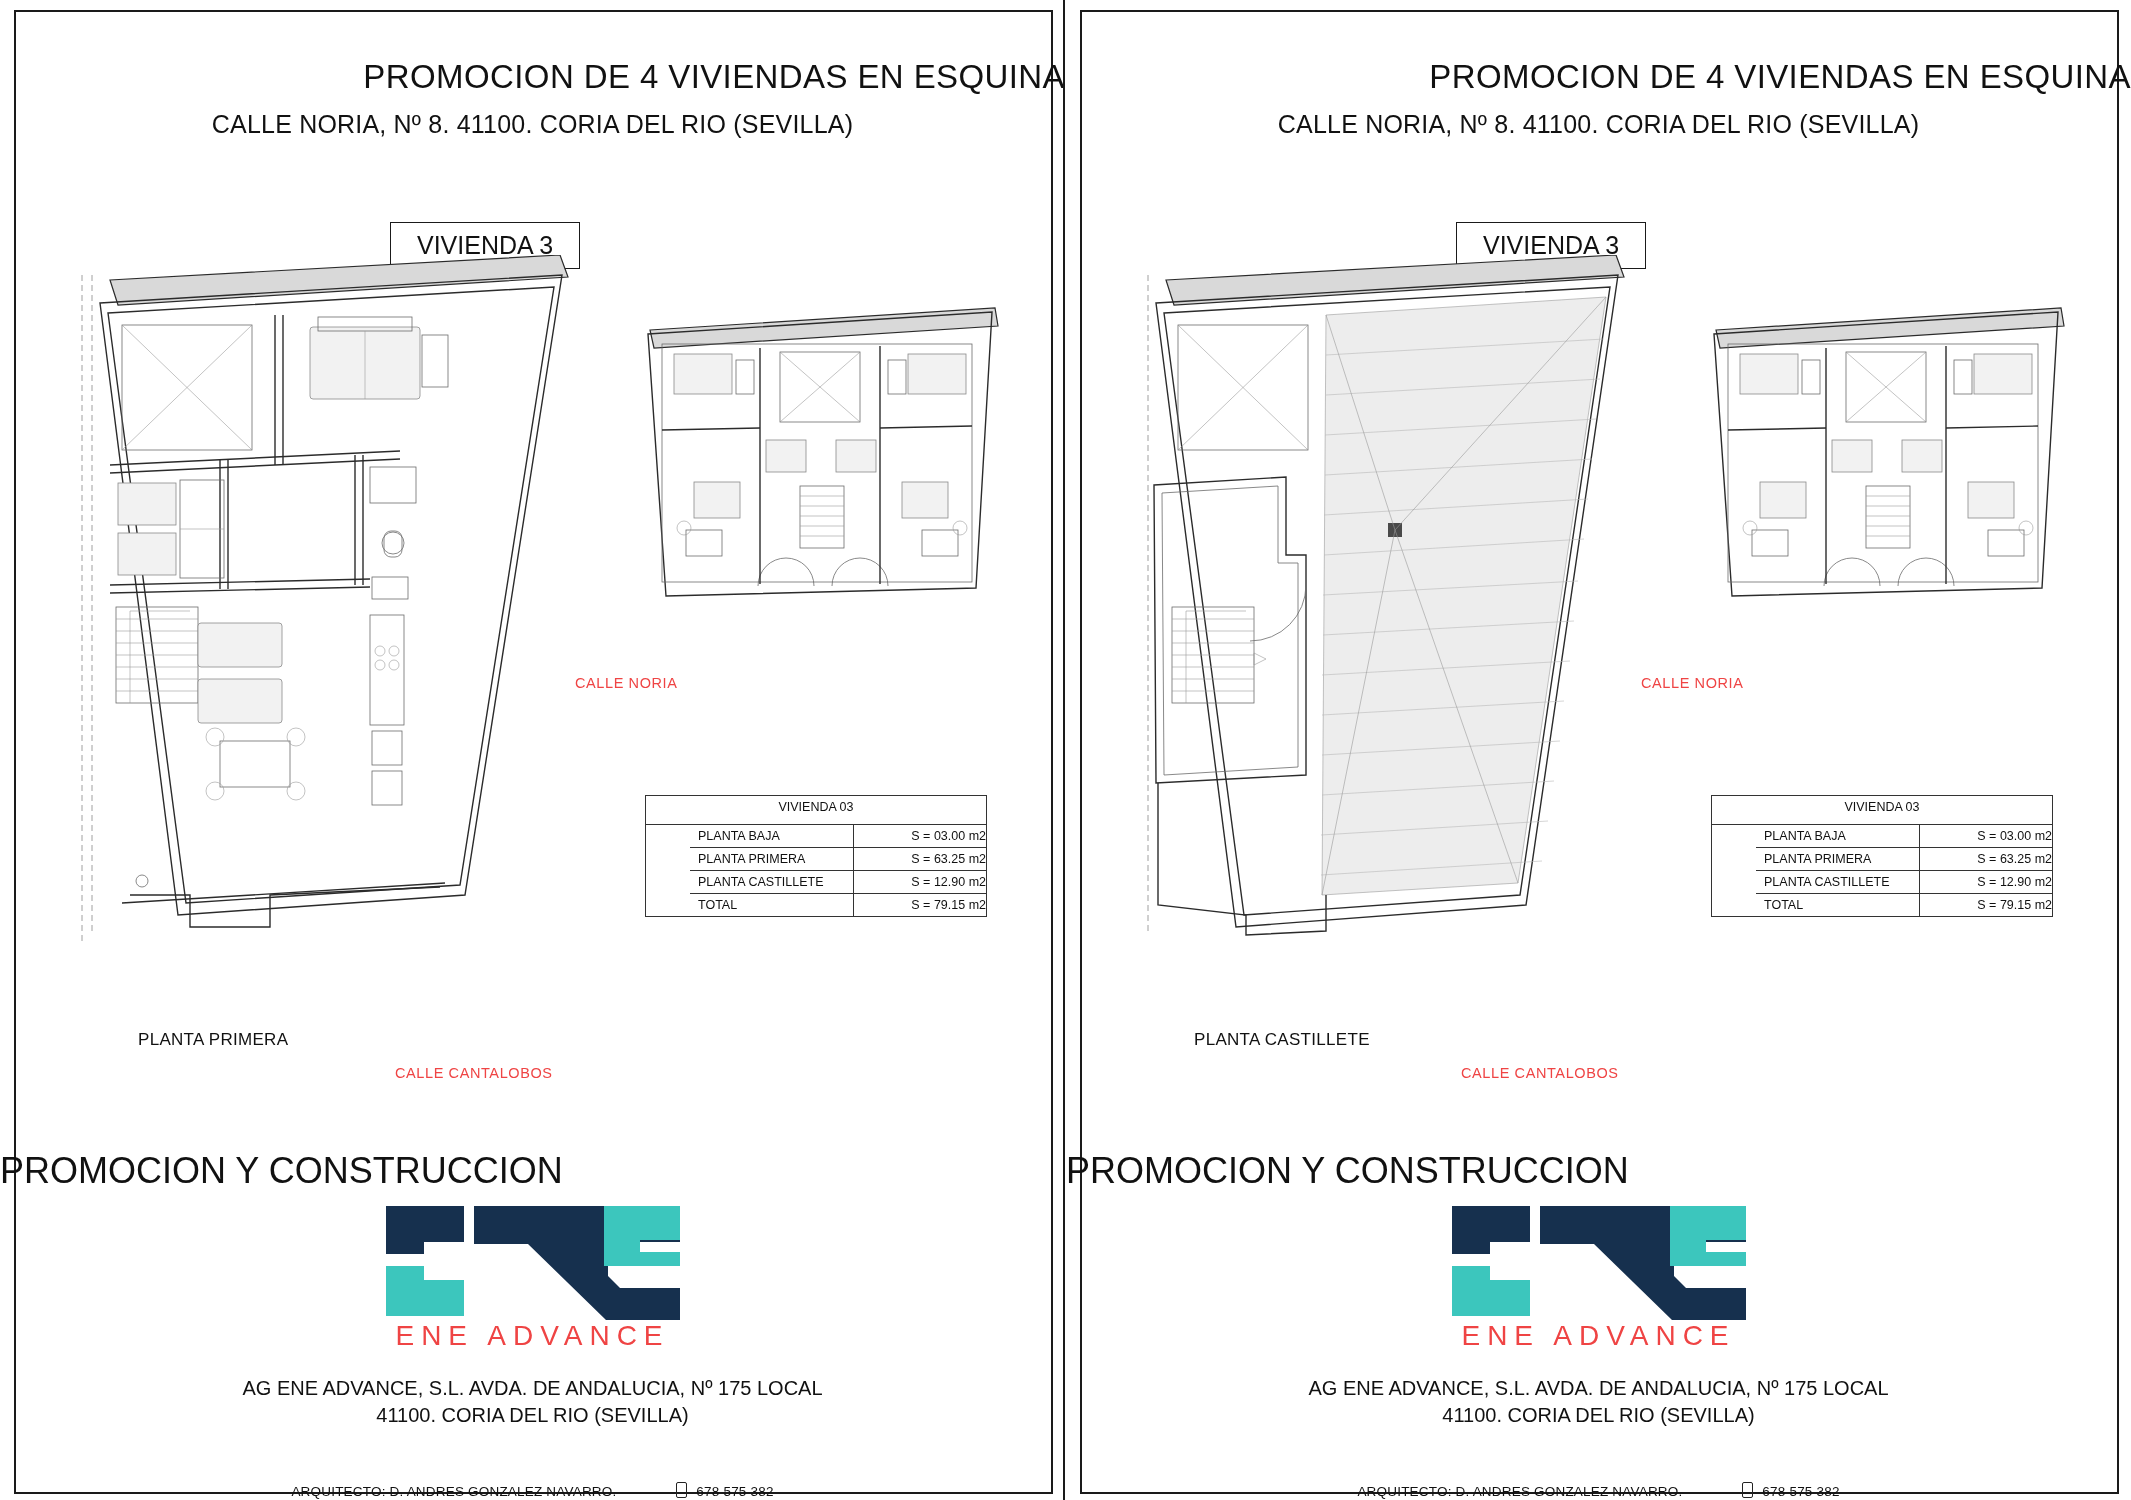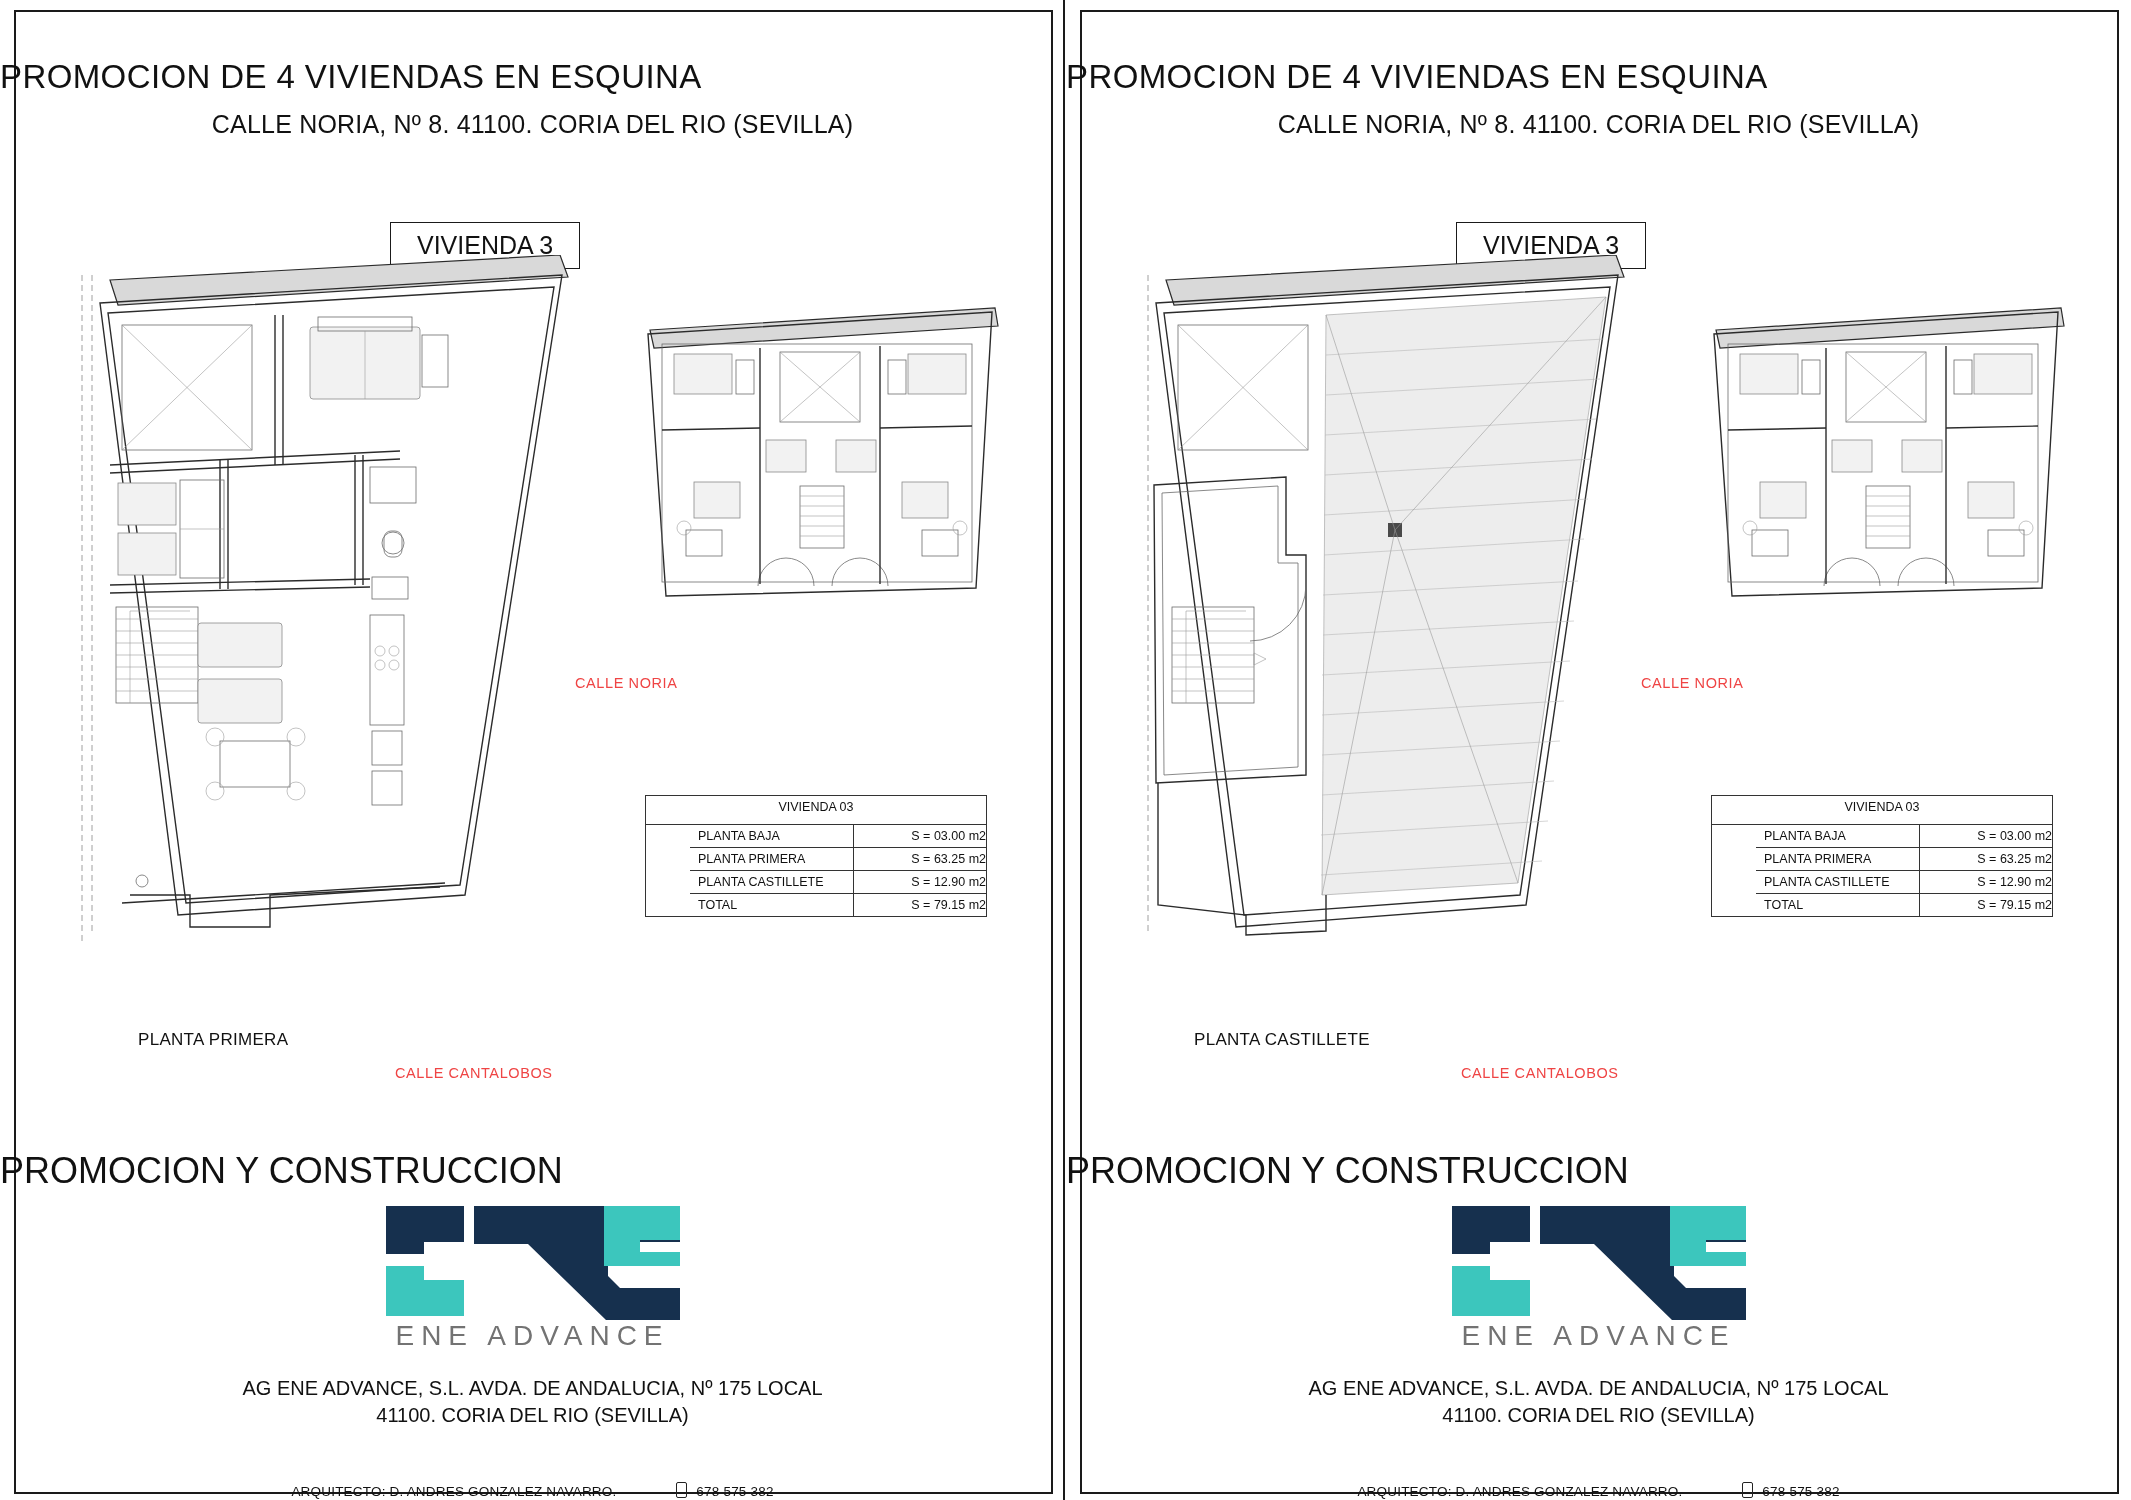--- a/index.html
+++ b/index.html
@@ -3,38 +3,38 @@
 <meta charset="utf-8">
 <style>
   html,body{margin:0;padding:0;background:#ffffff;}
   body{font-family:"Liberation Sans", sans-serif;color:#111;}
   #page{position:relative;width:2131px;height:1500px;background:#fff;overflow:hidden;}
   .sheet{position:absolute;top:0;height:1500px;width:1065px;background:#fff;box-sizing:border-box;}
   .sheet.left{left:0;}
   .sheet.right{left:1066px;}
   .divider{position:absolute;left:1063px;top:0;width:2px;height:1500px;background:#1a1a1a;}
   .frame{position:absolute;border:2px solid #1a1a1a;}
-  .title1{position:absolute;width:100%;text-align:left;font-size:33px;letter-spacing:.4px;font-weight:400;}
+  .title1{position:absolute;width:100%;text-align:right;font-size:33px;letter-spacing:.4px;font-weight:400;}
   .title2{position:absolute;width:100%;text-align:center;font-size:25px;letter-spacing:.2px;}
   .viv-box{position:absolute;border:1.5px solid #1a1a1a;padding:8px 26px;font-size:25px;background:#fff;}
   .footer-title{position:absolute;width:100%;text-align:left;font-size:36px;}
   .addr{position:absolute;width:100%;text-align:center;font-size:20px;line-height:1.35;}
   .arch{position:absolute;width:100%;text-align:center;font-size:13.5px;letter-spacing:.2px;margin-top:44px;}
   .planta-label{position:absolute;font-size:17px;letter-spacing:.3px;}
   .street{position:absolute;font-size:14.5px;letter-spacing:.6px;color:#ef4444;}
   
   .areatable{position:absolute;border:1px solid #333;background:#fff;font-size:12.5px;}
   .areatable .hdr{text-align:center;padding:4px 0 10px;border-bottom:1px solid #333;font-size:12.5px;}
   .areatable .row{display:flex;border-bottom:1px solid #333;margin-left:44px;}
   .areatable .row:last-child{border-bottom:none;}
   .areatable .c1{flex:0 0 155px;padding:4px 0 4px 8px;border-right:1px solid #333;}
   .areatable .c2{flex:1;padding:4px 0 4px 0;text-align:right;}
   
   .logo{position:absolute;}
-  .logo-text{position:absolute;width:100%;text-align:center;font-size:28px;letter-spacing:7px;color:#737373;font-weight:400;}
+  .logo-text{position:absolute;width:100%;text-align:center;font-size:28px;letter-spacing:7px;color:#ef4444;font-weight:400;}
   .phoneicon{display:inline-block;width:9px;height:14px;border:1.4px solid #222;border-radius:2px;vertical-align:-2px;margin-right:5px;}
   
   .plan{position:absolute;}
   svg{display:block;}
   .bld{fill:none;stroke:#2b2b2b;stroke-width:1.4;}
   .thin{fill:none;stroke:#6b6b6b;stroke-width:0.8;}
   .vthin{fill:none;stroke:#9a9a9a;stroke-width:0.6;}
   .fillgrey{fill:#d9d9d9;stroke:#2b2b2b;stroke-width:1.2;}
   .filllight{fill:#f2f2f2;stroke:#8a8a8a;stroke-width:0.8;}
   .dash{fill:none;stroke:#888;stroke-width:0.8;stroke-dasharray:6 4;}

